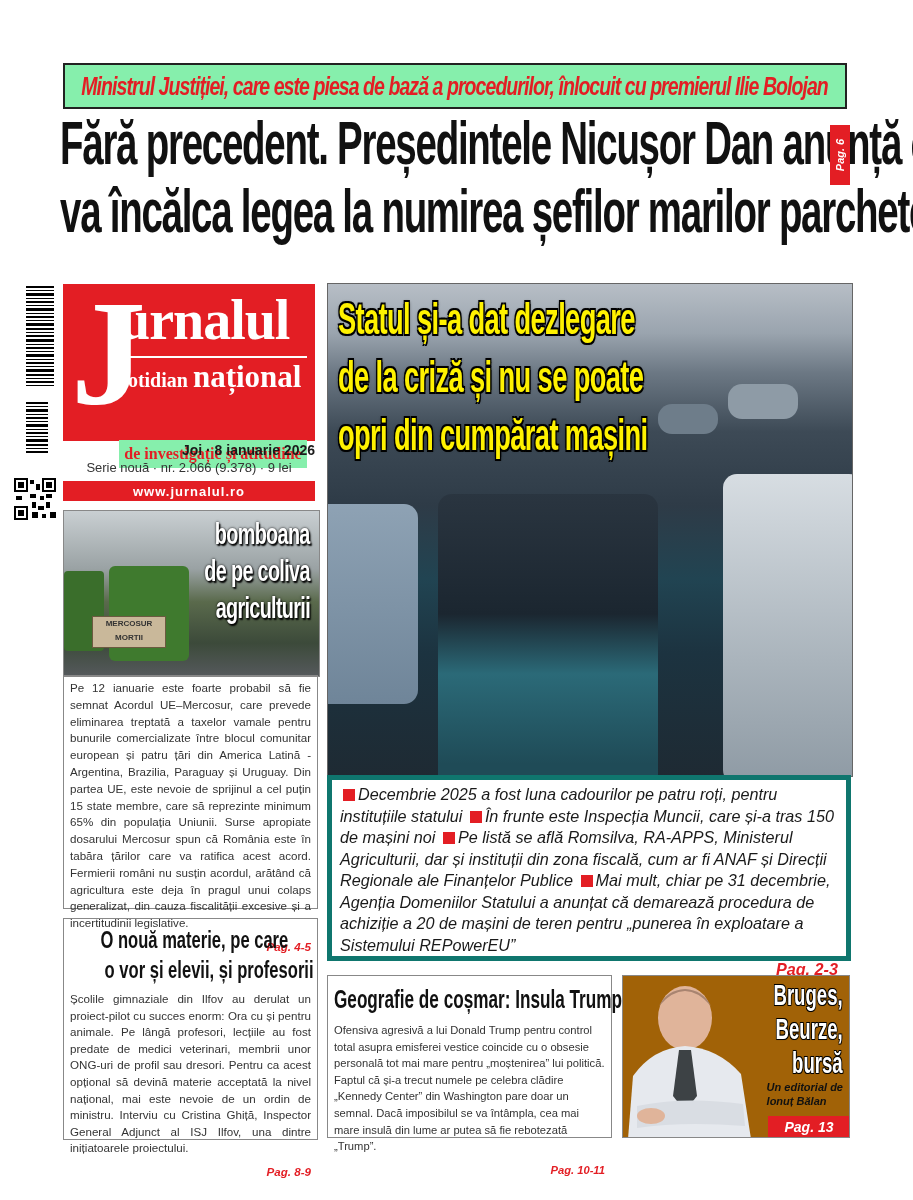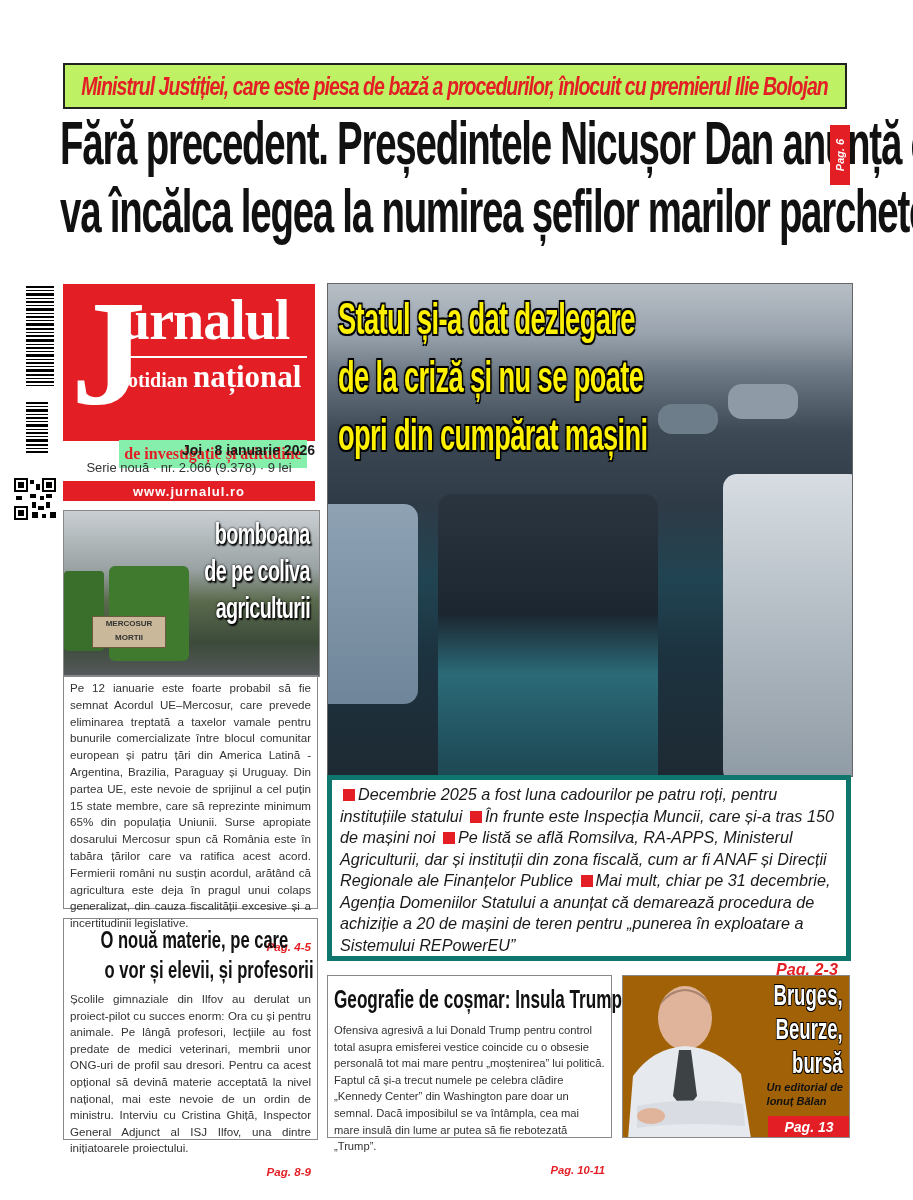--- a/index.html
+++ b/index.html
@@ -1,19 +1,19 @@
 <!DOCTYPE html>
 <html><head>
 <meta charset="utf-8">
 <style>
   html,body{margin:0;padding:0;background:#fff;}
   body{width:913px;height:1200px;position:relative;overflow:hidden;font-family:"Liberation Sans",sans-serif;color:#1a1a1a;}
   .abs{position:absolute;}
   
-  #kicker{left:63px;top:63px;width:784px;height:46px;background:#bef264;border:2px solid #222;box-sizing:border-box;display:flex;align-items:center;justify-content:center;}
+  #kicker{left:63px;top:63px;width:784px;height:46px;background:#86efac;border:2px solid #222;box-sizing:border-box;display:flex;align-items:center;justify-content:center;}
   #kicker span{font-family:"Liberation Sans",sans-serif;font-weight:bold;font-style:italic;color:#e31e24;font-size:25px;letter-spacing:-1.2px;white-space:nowrap;transform:scaleX(0.78);display:inline-block;}
   
   .hl{left:60px;font-family:"Liberation Sans",sans-serif;font-weight:bold;color:#111;font-size:62px;line-height:62px;white-space:nowrap;letter-spacing:-2px;transform-origin:left top;}
   #hl1{top:112px;transform:scaleX(0.62);}
   #hl2{top:180px;transform:scaleX(0.62);}
   #pagtag{left:830px;top:125px;width:20px;height:60px;background:#e31e24;color:#fff;font-size:11px;font-weight:bold;font-style:italic;display:flex;align-items:center;justify-content:center;}
   #pagtag span{transform:rotate(-90deg);white-space:nowrap;display:block;}
   
   #barcode{left:8px;top:284px;width:48px;height:180px;}
   #qr{left:14px;top:478px;width:42px;height:42px;}

